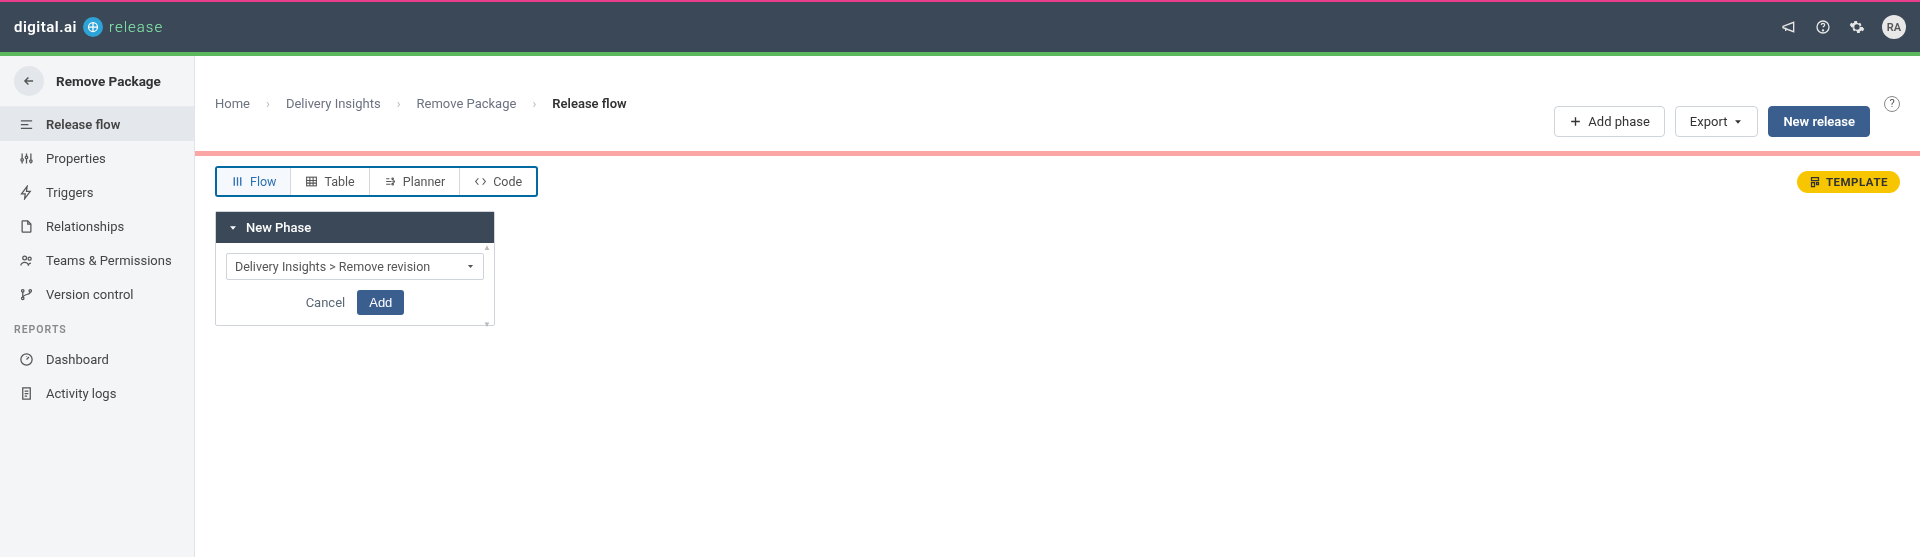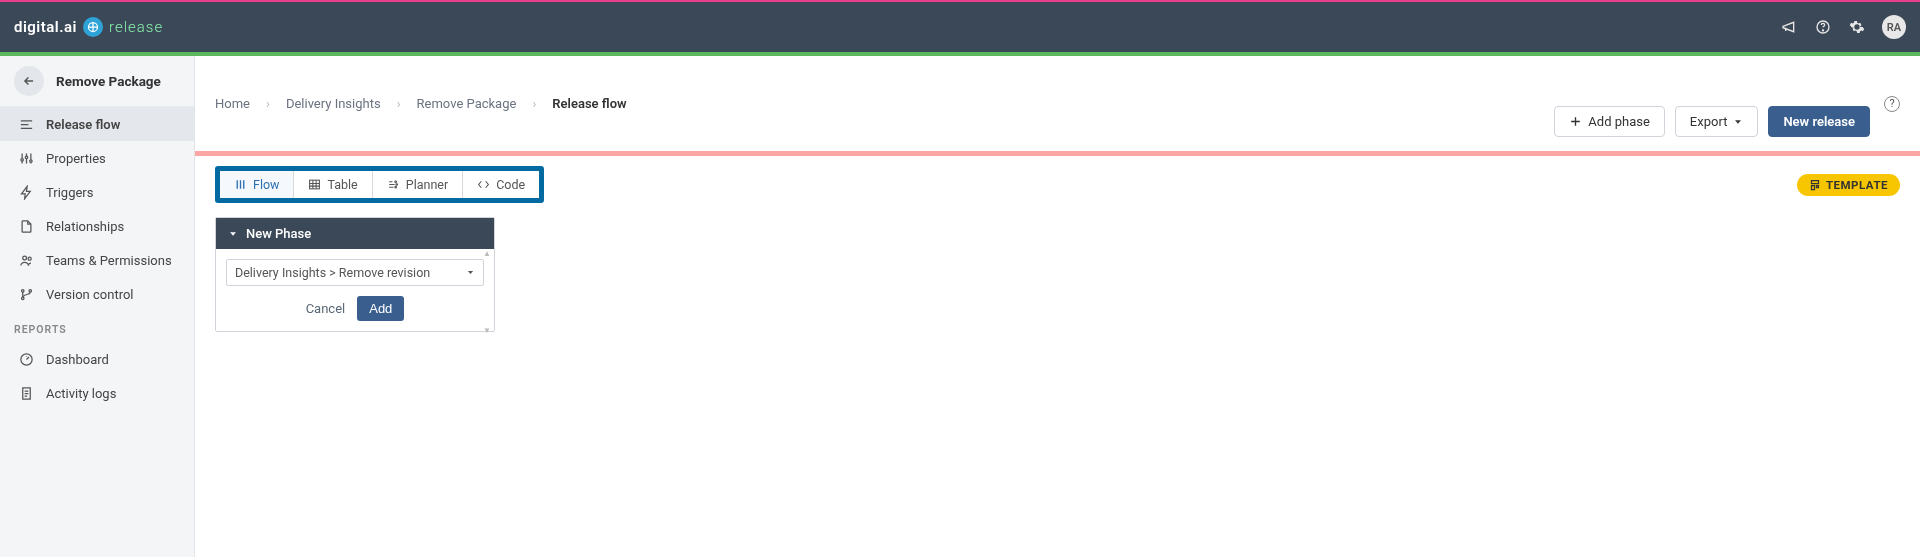--- a/index.html
+++ b/index.html
@@ -34,21 +34,21 @@
   .crumbs { display: flex; align-items: center; gap: 16px; color: #6b7280; }
   .crumb { cursor: pointer; }
   .crumb.strong { color: #333; font-weight: 600; }
   .crumb-sep { color: #b3b8bf; }
   .actions { display: flex; align-items: center; gap: 10px; }
   .btn { display: flex; align-items: center; gap: 6px; border: 1px solid #cfd4da; border-radius: 4px; padding: 7px 14px; font-size: 13px; cursor: pointer; background: #fff; color:#333;margin-top:36px;}
   .btn.primary { background: #3a5f8f; border-color: #3a5f8f; color: #fff; font-weight: 600; }
   .help-circle { width: 16px; height: 16px; border: 1.5px solid #888; border-radius: 50%; display:flex; align-items:center; justify-content:center; font-size:11px; color:#555; margin-left:4px; cursor:pointer;}
 
   .viewbar-row { display: flex; align-items: center; justify-content: space-between; padding: 10px 20px 0; }
-  .viewtabs { display: flex; border: 5px solid #0369a1; border-radius: 3px; overflow: hidden; }
+  .viewtabs { display: flex; border: 2px solid #0369a1; border-radius: 3px; overflow: hidden; }
   .viewtab { display: flex; align-items: center; gap: 6px; padding: 6px 14px; border-right: 1px solid #d5d9de; font-size: 12.5px; color: #555; cursor: pointer; }
   .viewtab:last-child { border-right: none; }
   .viewtab.active { color: #2d6fb1; background: #f5f9fd; }
   .template-badge { background: #f7c600; color: #333; border-radius: 12px; padding: 4px 12px; font-size: 11.5px; font-weight: 700; letter-spacing: .5px; display: flex; align-items: center; gap: 5px; }
 
   .phase-area { padding: 14px 20px; }
   .phase-card { width: 280px; border: 1px solid #cfd4da; border-radius: 2px; background: #fff; position:relative; }
   .phase-header { background: #3b4857; color: #fff; padding: 8px 12px; display: flex; align-items: center; gap: 8px; font-size: 13px; font-weight: 500; }
   .phase-body { padding: 10px; position:relative; }
   .scroll-hint { position:absolute; right:2px; width:10px; display:flex; flex-direction:column; justify-content:space-between; height:86px; top:0;}

